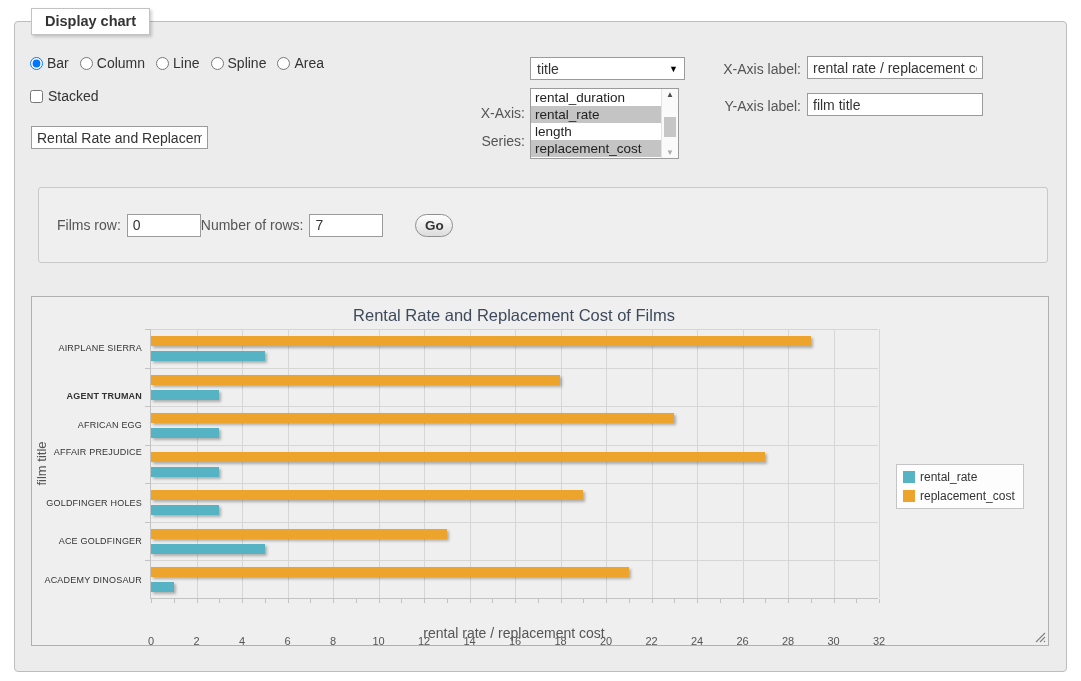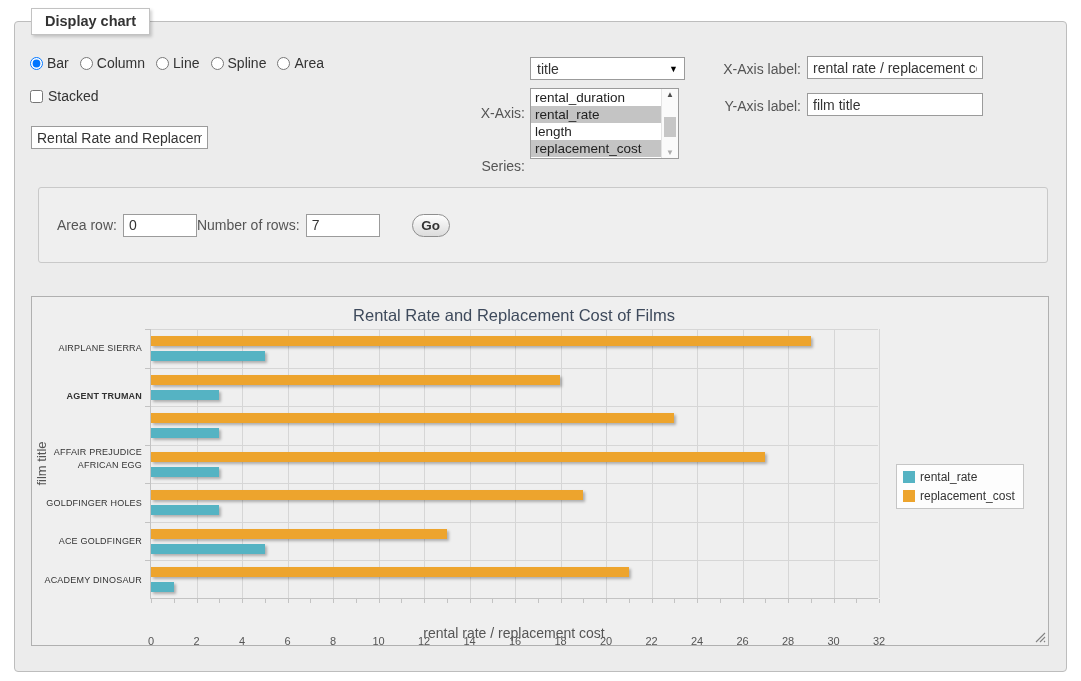--- a/index.html
+++ b/index.html
@@ -119,21 +119,21 @@
   </div>
 
   <input type="text" id="chart-title-input" value="Rental Rate and Replacement Cost of Films" style="">
 
   <div class="flabel r" style="left:390px; top:39px; width:120px;margin-top:44px;">X-Axis:</div>
   <div id="xaxis-select">
     <span>title</span>
     <span class="arrow">▼</span>
   </div>
 
-  <div class="flabel r" style="left:390px; top:136px; width:120px;">Series:</div>
+  <div class="flabel r" style="left:390px; top:111px; width:120px;">Series:</div>
   <div id="series-list">
     <div id="series-options">
         <div class="series-opt">rental_duration</div>
         <div class="series-opt sel">rental_rate</div>
         <div class="series-opt">length</div>
         <div class="series-opt sel">replacement_cost</div>
       </div>
     <div id="series-scrollbar">
       <div class="up">▲</div>
       <div class="thumb"></div>
@@ -141,34 +141,34 @@
     </div>
   </div>
 
   <div class="flabel r" style="left:646px; top:39px; width:140px;">X-Axis label:</div>
   <input type="text" id="xaxis-label-input" value="rental rate / replacement cost" style="">
 
   <div class="flabel r" style="left:646px; top:76px; width:140px;">Y-Axis label:</div>
   <input type="text" id="yaxis-label-input" value="film title" style="">
 
   <div id="rows-panel">
-    <span class="lbl">Area row:</span>
+    <span class="lbl">Films row:</span>
     <input type="text" id="start-row-input" value="0" style="">
     <span class="lbl" id="num-rows-label">Number of rows:</span>
     <input type="text" id="num-rows-input" value="7" style="">
     <button id="go-button">Go</button>
   </div>
 
   <div id="chart-box">
     <div id="chart-title">Rental Rate and Replacement Cost of Films</div>
     <div id="yaxis-title">film title</div>
     <div id="cat-labels">
         <div class="cat-label" style="top: 14.2857px;">AIRPLANE SIERRA</div>
         <div class="cat-label" style="top: 62px; font-weight: bold;">AGENT TRUMAN</div>
-        <div class="cat-label" style="top: 91.4286px; margin-top: 40px;">AFRICAN EGG</div>
+        <div class="cat-label" style="top: 91.4286px;">AFRICAN EGG</div>
         <div class="cat-label" style="top: 118px;">AFFAIR PREJUDICE</div>
         <div class="cat-label" style="top: 168.571px;">GOLDFINGER HOLES</div>
         <div class="cat-label" style="top: 207.143px;">ACE GOLDFINGER</div>
         <div class="cat-label" style="top: 245.714px;">ACADEMY DINOSAUR</div>
       </div>
     <div id="plot">
         <div class="xtick" style="left: 0px;"></div>
         <div class="xtick-label" style="left: 0px;">0</div>
         <div class="xtick" style="left: 22.75px;"></div>
         <div class="gridline-v" style="left: 45.5px;"></div>

